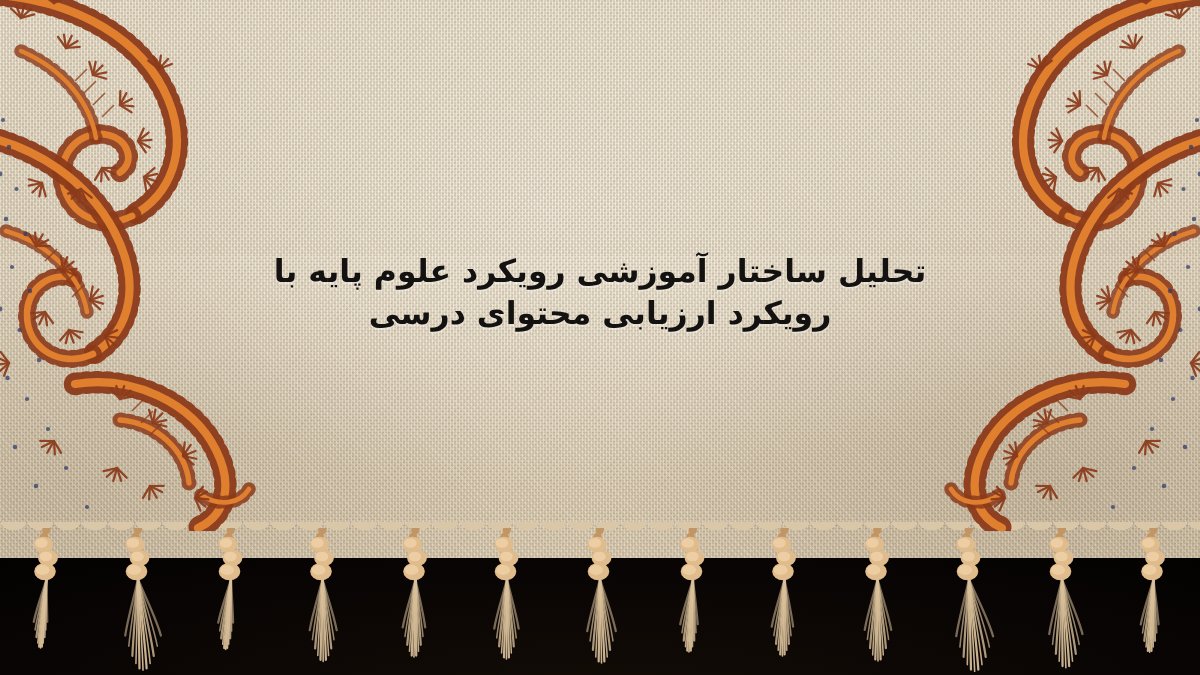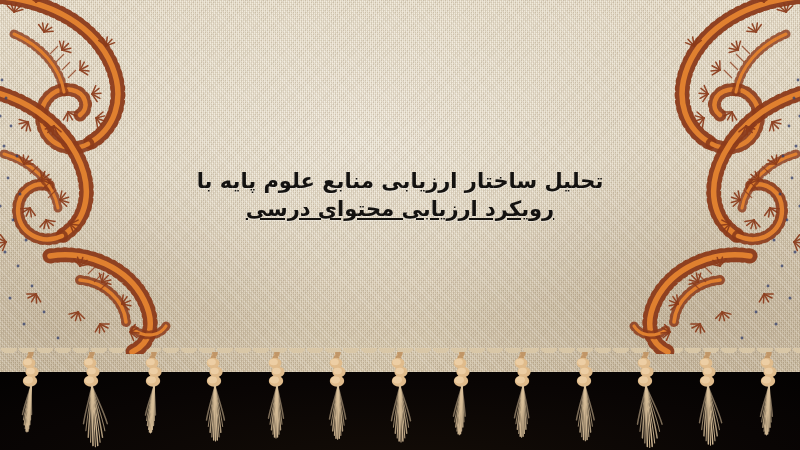--- a/index.html
+++ b/index.html
@@ -88,21 +88,21 @@
     left:0; top:168px;
     width:800px;
     text-align:center;
     line-height:1.32;
     color:#141210;
     font-size:21px;
     font-weight:700;
     letter-spacing:0;
     text-shadow:0 1px 0 rgba(255,255,255,.32);
   }
-  .title-block .l2{ display:block;text-decoration:underline; }
+  .title-block .l2{ display:block; }
 
   
   .fringe{
     position:absolute;
     left:0; top:352px;
     width:800px; height:98px;
   }
   .tassel{
     position:absolute;
     top:0;
@@ -340,21 +340,21 @@
       </g>
       <g stroke="#8b3a1a" stroke-width="1.1" fill="none" opacity=".75">
         <path d="M66 60 L74 52 M72 68 L80 60 M78 76 L86 68 M84 84 L92 76"></path>
         <path d="M46 180 L54 172 M52 188 L60 180 M58 196 L66 188 M64 204 L72 196"></path>
         <path d="M104 280 L112 272 M110 288 L118 280 M116 296 L124 288"></path>
       </g>
     </g>
   </svg>
 
   <div class="title-block">
-    <span class="l1">تحلیل ساختار ارزیابی منابع علوم پایه با</span>
+    <span class="l1">تحلیل ساختار آموزشی رویکرد علوم پایه با</span>
     <span class="l2">رویکرد ارزیابی محتوای درسی</span>
   </div>
 
   <div class="fringe" id="fringe">
       <div class="tassel" style="left: 10.7692px;">
       <svg viewBox="0 0 40 96" width="40" height="96">
 
         <path d="M20 0 C20 4 17 7 17 11 C17 15 22 16 22 20 C22 24 17 25 17 29" stroke="#e0bb8b" stroke-width="5.4" fill="none" stroke-linecap="round"></path>
         <path d="M20 0 C20 4 17 7 17 11 C17 15 22 16 22 20 C22 24 17 25 17 29" stroke="#a8794a" stroke-width="5.4" fill="none" stroke-linecap="round" stroke-dasharray="1.4 4.6" opacity=".55"></path>
 

